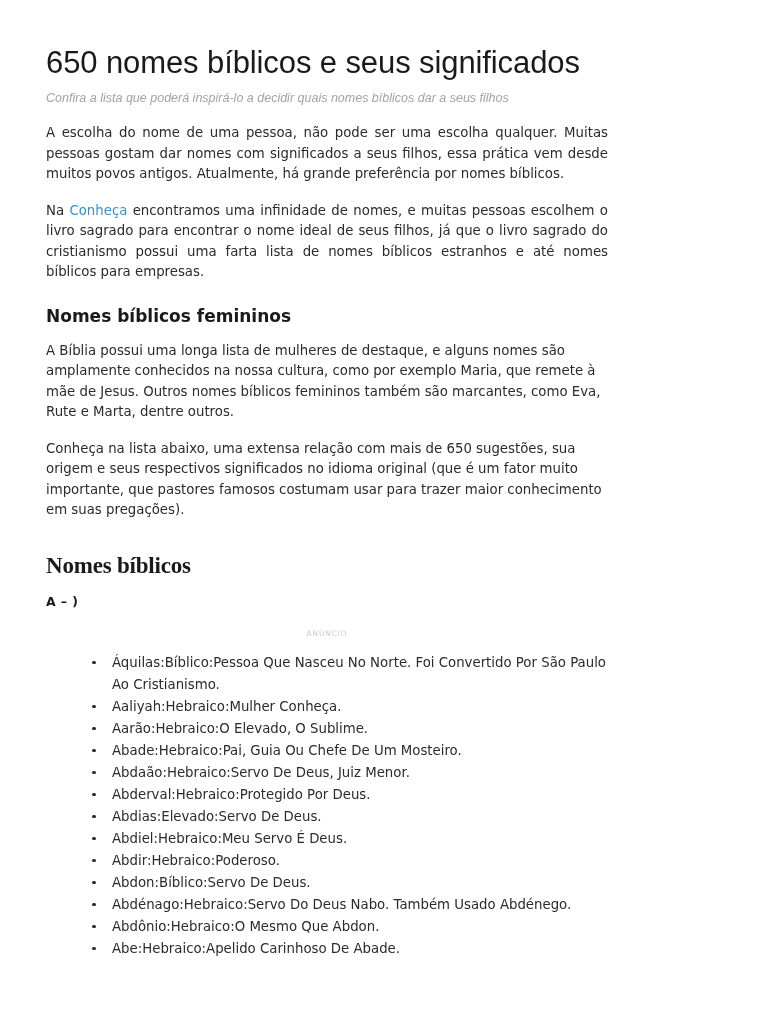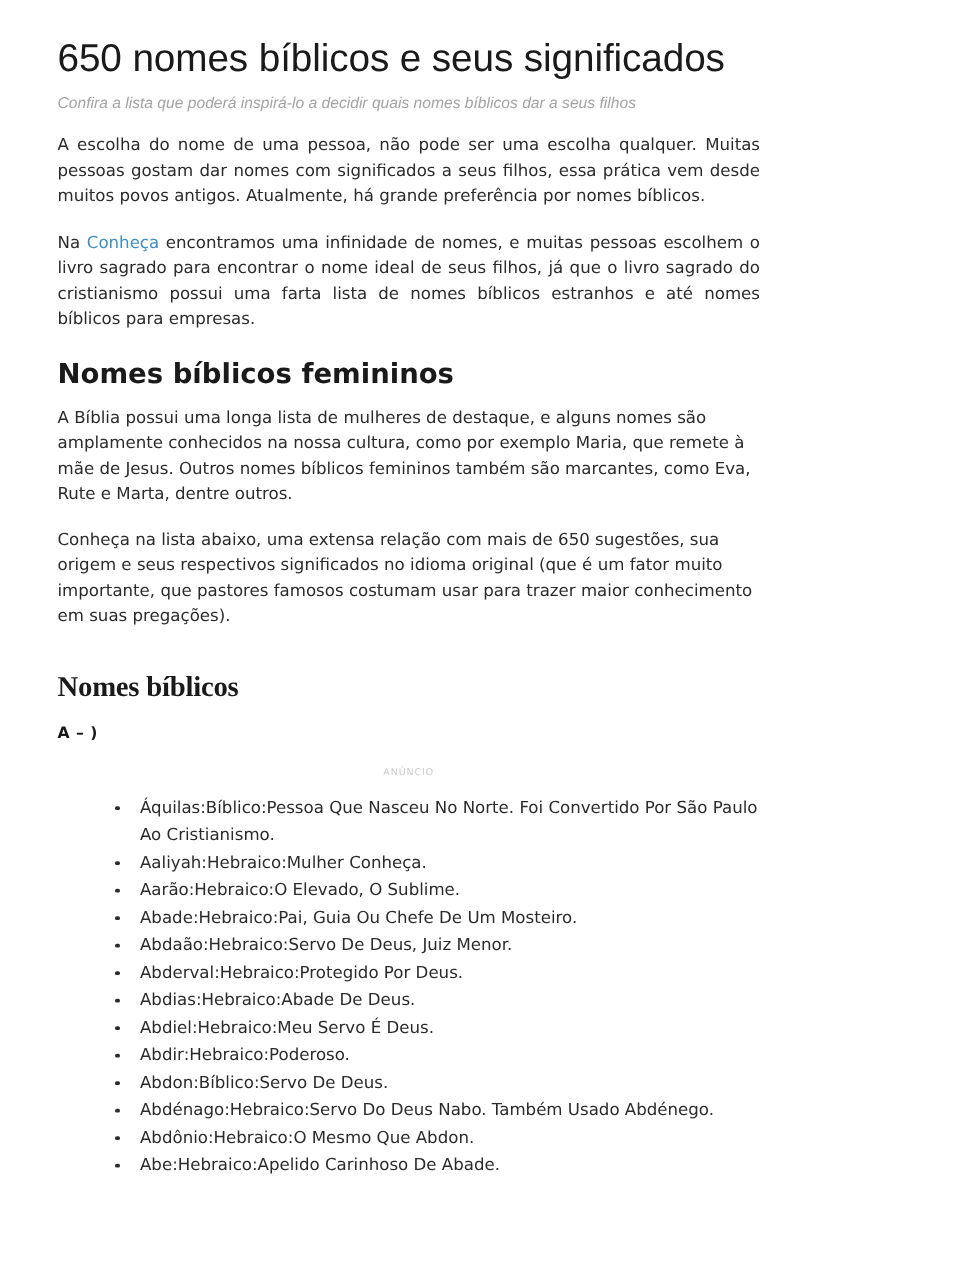--- a/index.html
+++ b/index.html
@@ -11,21 +11,21 @@
     width: 768px;
     height: 1024px;
     font-family: "Liberation Sans", sans-serif;
     color: #231f20;
     overflow: hidden;
   }
   .page {
     width: 654px;
     height: 1024px;
     box-sizing: border-box;
-    padding: 26px 46px 0 46px;
+    padding: 42px 46px 0 46px;
     background: #ffffff;
   }
   .doc-title {
     font-family: "Liberation Sans", sans-serif;
     font-size: 31px;
     font-weight: 400;
     line-height: 41px;
     letter-spacing: -0.1px;
     color: #1a1a1a;
     margin: 0 0 6px 0;
@@ -50,21 +50,21 @@
   }
   p.body-text.left {
     text-align: left;
   }
   .link {
     color: #3f8fc4;
     text-decoration: none;
   }
   h2.section-heading {
     font-family: "DejaVu Sans", sans-serif;
-    font-size: 22px;
+    font-size: 17px;
     font-weight: bold;
     color: #1a1a1a;
     line-height: 22px;
     margin: 22px 0 14px 0;
   }
   h2.section-heading.big {
     font-family: Liberation Serif, serif;
     font-size: 23px;
     line-height: 30px;
     letter-spacing: -0.2px;
@@ -143,21 +143,21 @@
     <div class="ad-label">ANÚNCIO</div>
   </div>
 
   <ul class="names-list">
       <li><span>Áquilas:Bíblico:Pessoa Que Nasceu No Norte. Foi Convertido Por São Paulo Ao Cristianismo.</span></li>
       <li><span>Aaliyah:Hebraico:Mulher Conheça.</span></li>
       <li><span>Aarão:Hebraico:O Elevado, O Sublime.</span></li>
       <li><span>Abade:Hebraico:Pai, Guia Ou Chefe De Um Mosteiro.</span></li>
       <li><span>Abdaão:Hebraico:Servo De Deus, Juiz Menor.</span></li>
       <li><span>Abderval:Hebraico:Protegido Por Deus.</span></li>
-      <li><span>Abdias:Hebraico:Abade De Deus.</span></li>
+      <li><span>Abdias:Elevado:Servo De Deus.</span></li>
       <li><span>Abdiel:Hebraico:Meu Servo É Deus.</span></li>
       <li><span>Abdir:Hebraico:Poderoso.</span></li>
       <li><span>Abdon:Bíblico:Servo De Deus.</span></li>
       <li><span>Abdénago:Hebraico:Servo Do Deus Nabo. Também Usado Abdénego.</span></li>
       <li><span>Abdônio:Hebraico:O Mesmo Que Abdon.</span></li>
       <li><span>Abe:Hebraico:Apelido Carinhoso De Abade.</span></li>
     </ul>
 
 </div>
 

